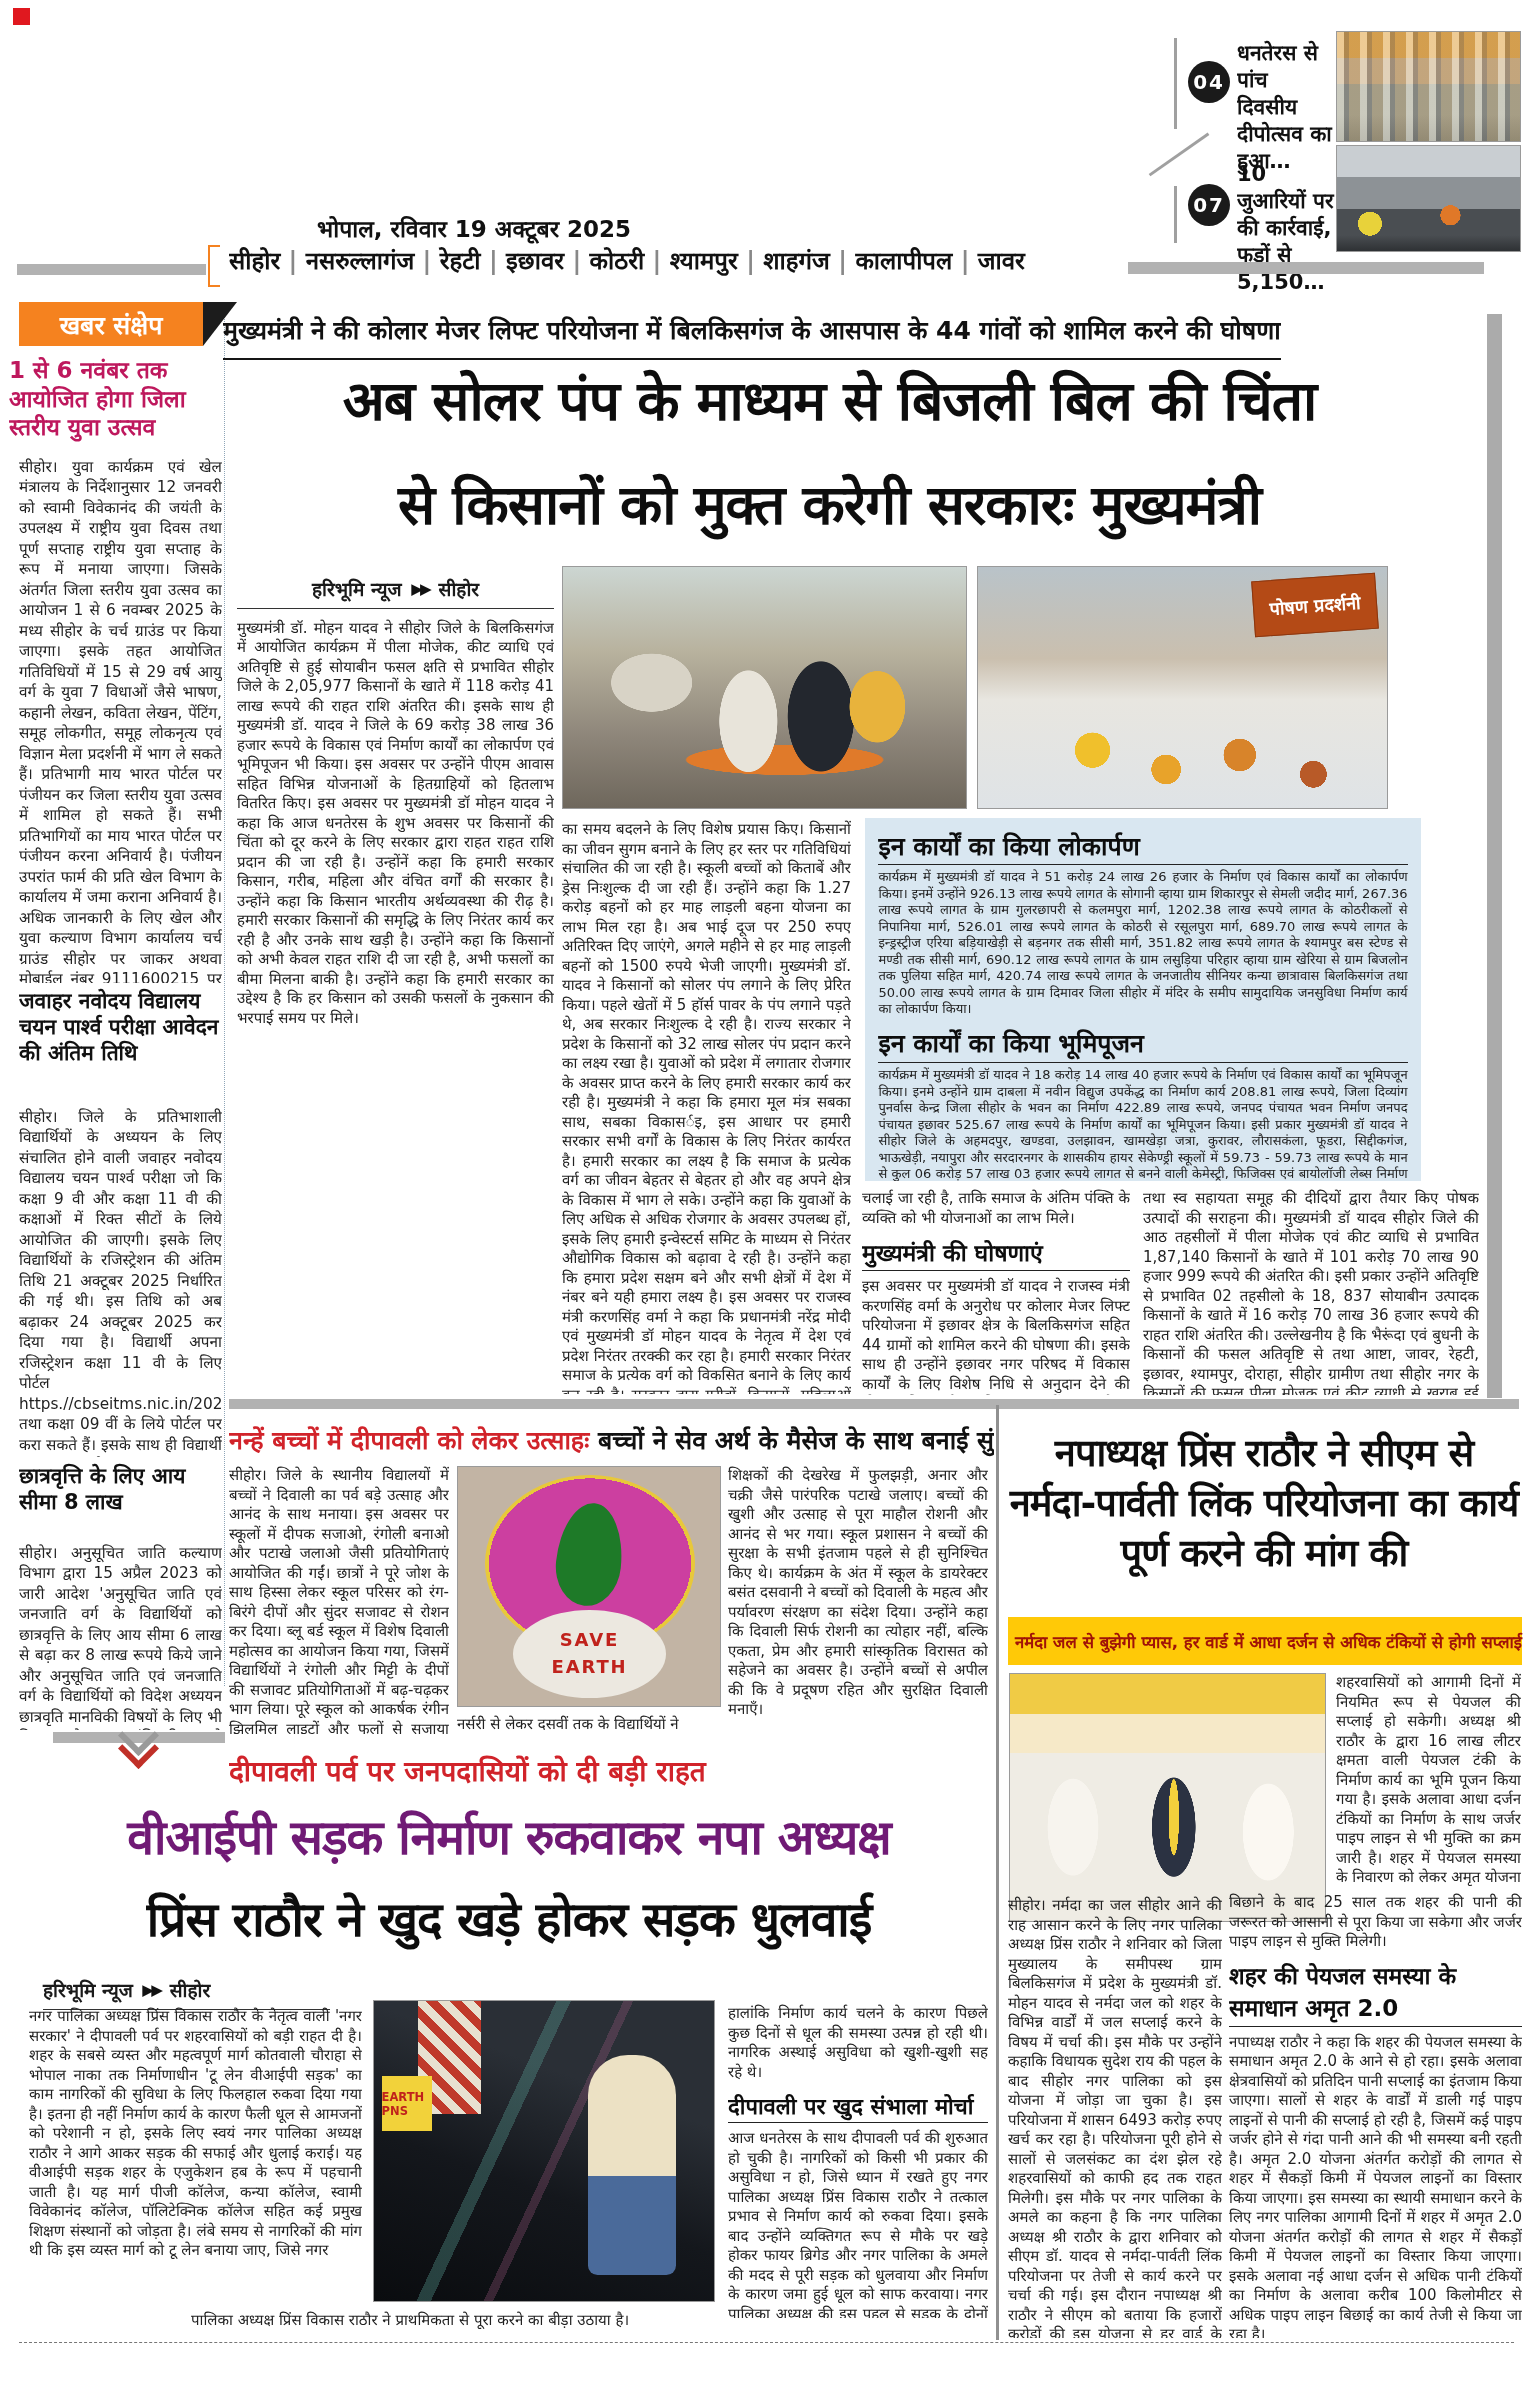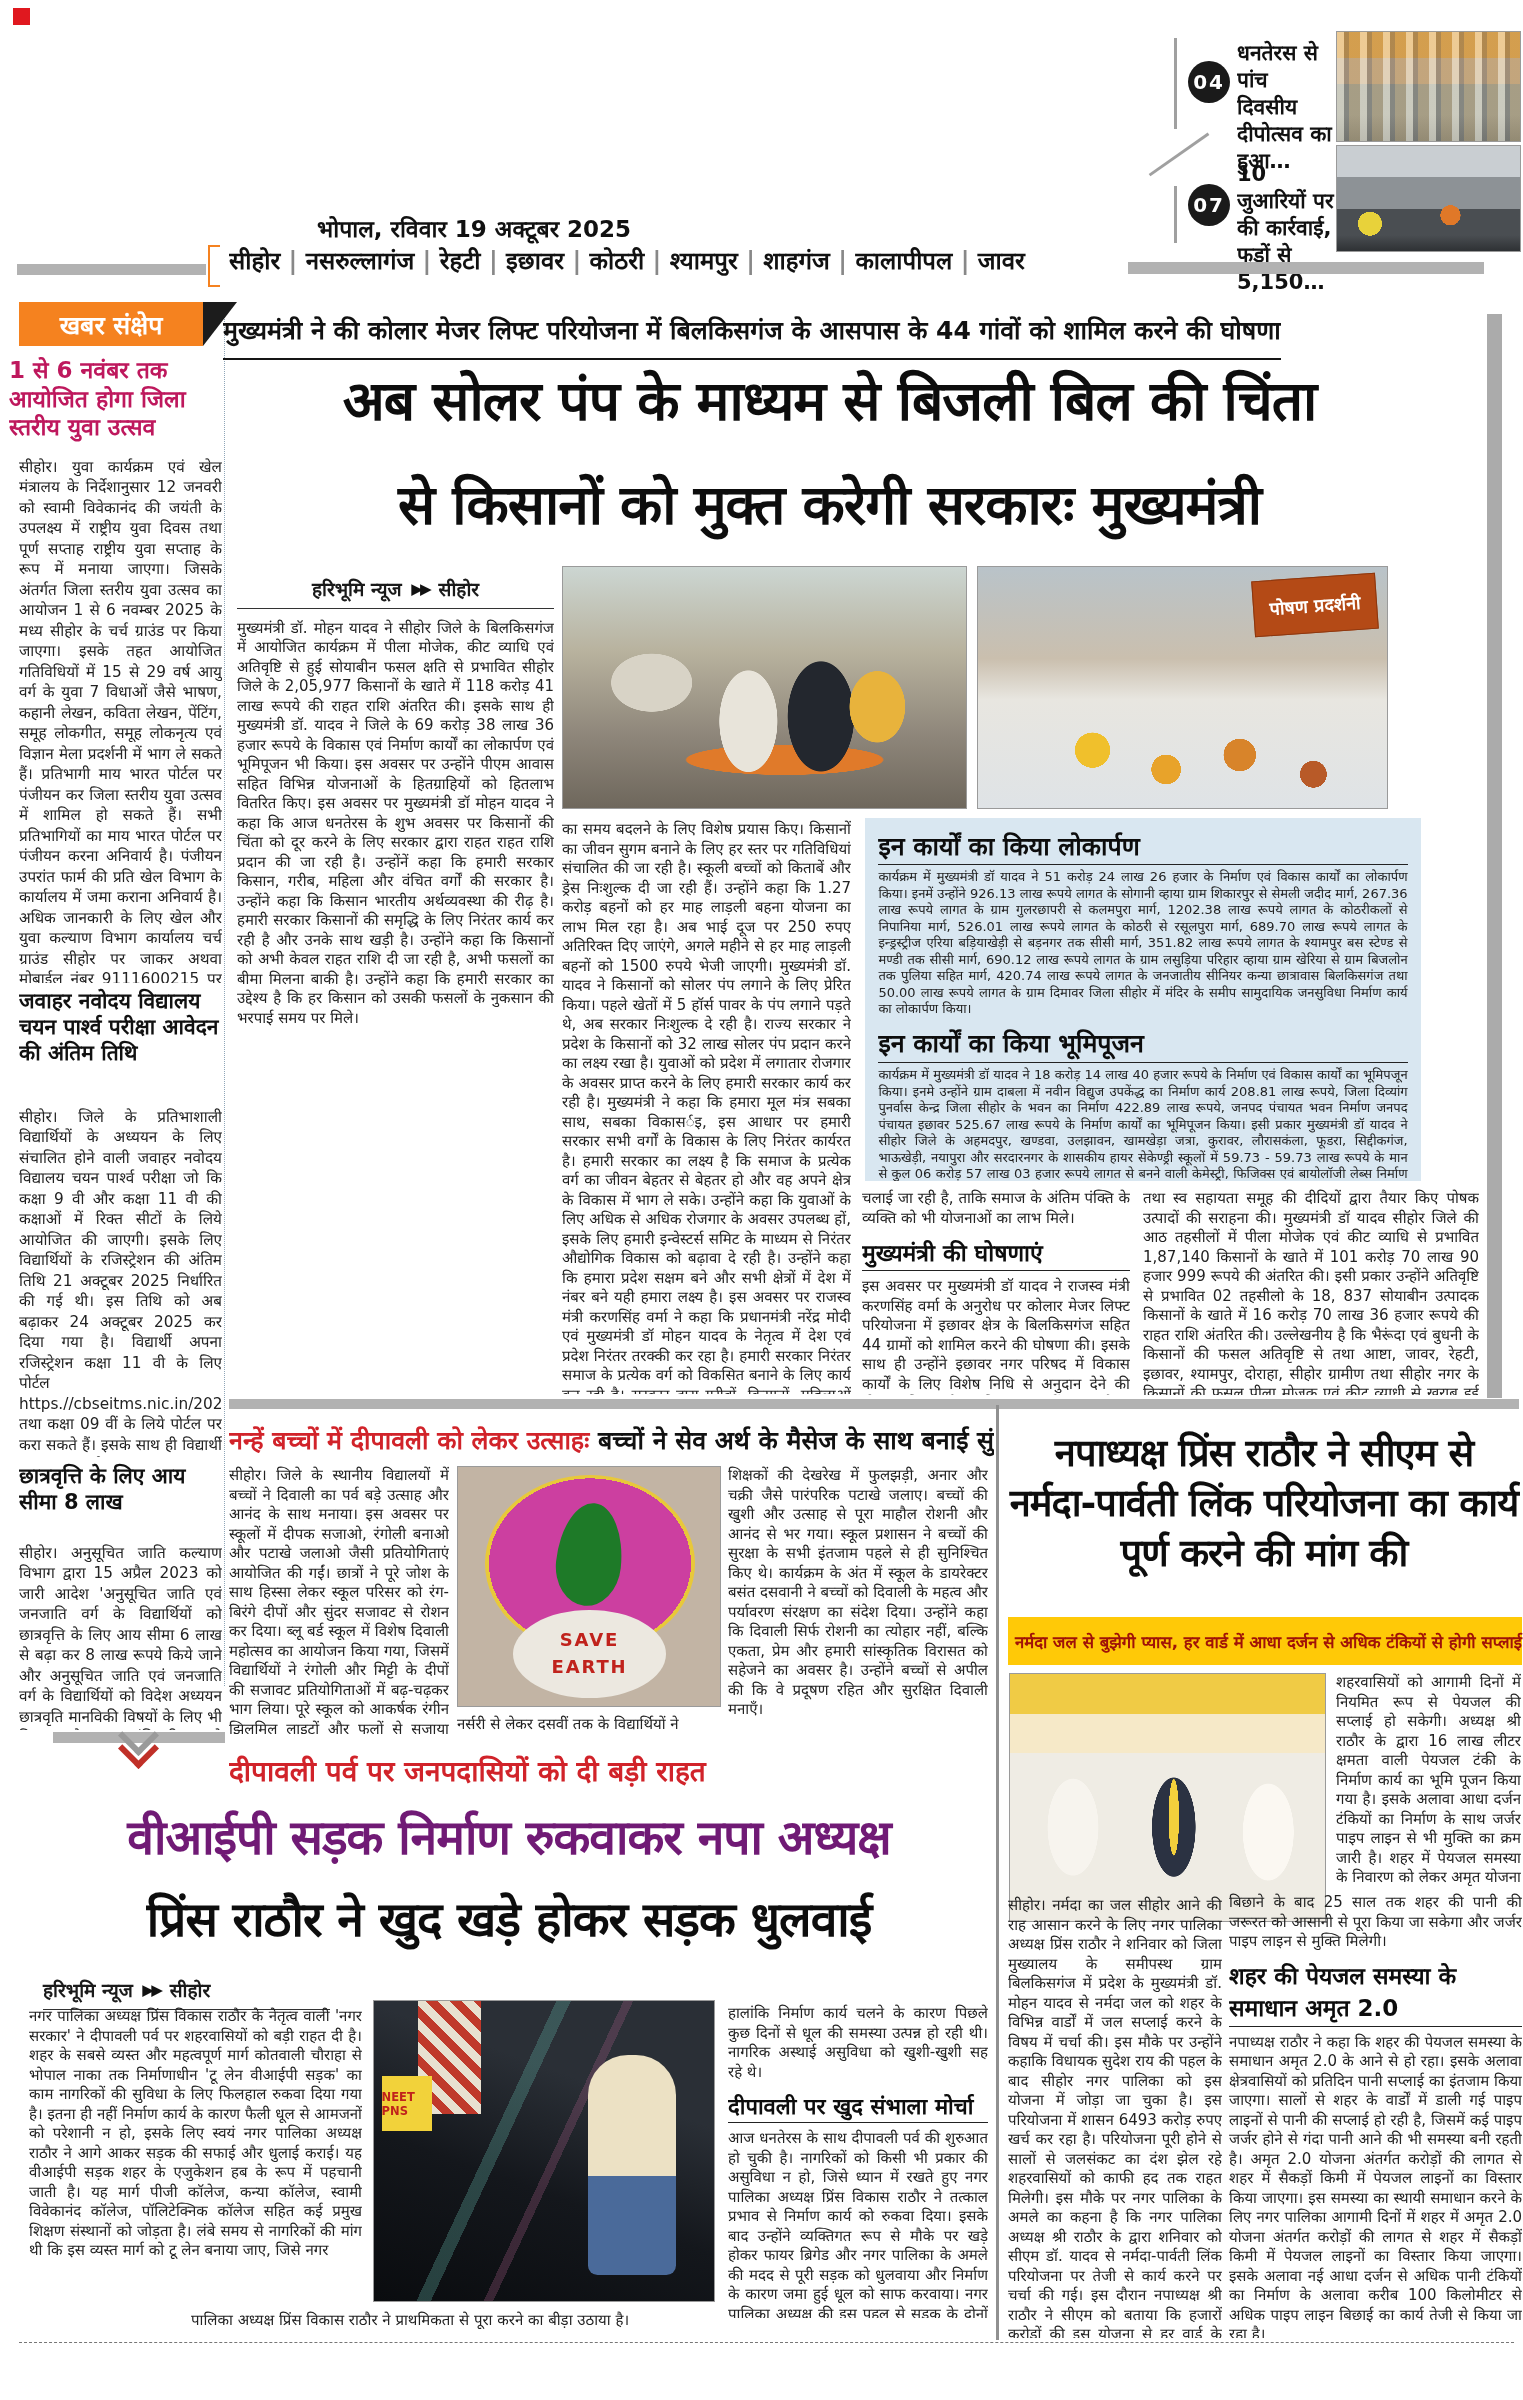--- a/index.html
+++ b/index.html
@@ -148,21 +148,21 @@
       <span>हरिभूमि न्यूज</span>
       <span class="arrows">▶▶</span>
       <span>सीहोर</span>
     </div>
   </div>
 
   <div class="abs bodytxt jt clip" style="left:29px;top:2007px;width:333px;height:296px;">नगर पालिका अध्यक्ष प्रिंस विकास राठौर के नेतृत्व वाली 'नगर सरकार' ने दीपावली पर्व पर शहरवासियों को बड़ी राहत दी है। शहर के सबसे व्यस्त और महत्वपूर्ण मार्ग कोतवाली चौराहा से भोपाल नाका तक निर्माणाधीन 'टू लेन वीआईपी सड़क' का काम नागरिकों की सुविधा के लिए फिलहाल रुकवा दिया गया है। इतना ही नहीं निर्माण कार्य के कारण फैली धूल से आमजनों को परेशानी न हो, इसके लिए स्वयं नगर पालिका अध्यक्ष राठौर ने आगे आकर सड़क की सफाई और धुलाई कराई। यह वीआईपी सड़क शहर के एजुकेशन हब के रूप में पहचानी जाती है। यह मार्ग पीजी कॉलेज, कन्या कॉलेज, स्वामी विवेकानंद कॉलेज, पॉलिटेक्निक कॉलेज सहित कई प्रमुख शिक्षण संस्थानों को जोड़ता है। लंबे समय से नागरिकों की मांग थी कि इस व्यस्त मार्ग को टू लेन बनाया जाए, जिसे नगर</div>
 
   <div class="abs photo" style="left:373px;top:2000px;width:342px;height:302px;background:linear-gradient(115deg,transparent 0 38%,rgba(90,160,150,.35) 38% 41%,transparent 41% 52%,rgba(160,90,130,.3) 52% 54%,transparent 54%),linear-gradient(200deg,#2a2f36 0 30%,#14171c 60%,#0a0c0f 100%);">
     <div style="position:absolute;left:44px;top:0;width:63px;height:113px;background:repeating-linear-gradient(45deg,#c0392b 0 8.6px,#e8e0d0 8.6px 17px);"></div>
-    <div style="position:absolute;left:7.6px;top:75px;width:50px;height:55px;background:#f2d23a;color:#c0221c;font-weight:700;font-size:11.5px;display:flex;align-items:center;justify-content:center;">NEET PNS</div>
+    <div style="position:absolute;left:7.6px;top:75px;width:50px;height:55px;background:#f2d23a;color:#c0221c;font-weight:700;font-size:11.5px;display:flex;align-items:center;justify-content:center;">EARTH PNS</div>
     <div style="position:absolute;right:38px;top:54px;width:88px;height:220px;border-radius:40px 40px 9.6px 9.6px;background:linear-gradient(180deg,#ece1c4 0 55%,#4a6a9a 55%);"></div>
   </div>
   <div class="abs clip" style="left:191px;top:2309px;width:535px;height:23px;font-size:15px;color:#222;">पालिका अध्यक्ष प्रिंस विकास राठौर ने प्राथमिकता से पूरा करने का बीड़ा उठाया है।</div>
 
   <div class="abs clip" style="left:728px;top:2004px;width:260px;height:314px;">
     <div class="bodytxt jt">हालांकि निर्माण कार्य चलने के कारण पिछले कुछ दिनों से धूल की समस्या उत्पन्न हो रही थी। नागरिक अस्थाई असुविधा को खुशी-खुशी सह रहे थे।</div>
     <div class="b subhead-u" style="font-size:22px;color:#0d0d0d;margin:7.6px 0 5.7px 0;">दीपावली पर खुद संभाला मोर्चा</div>
     <div class="bodytxt jt">आज धनतेरस के साथ दीपावली पर्व की शुरुआत हो चुकी है। नागरिकों को किसी भी प्रकार की असुविधा न हो, जिसे ध्यान में रखते हुए नगर पालिका अध्यक्ष प्रिंस विकास राठौर ने तत्काल प्रभाव से निर्माण कार्य को रुकवा दिया। इसके बाद उन्होंने व्यक्तिगत रूप से मौके पर खड़े होकर फायर ब्रिगेड और नगर पालिका के अमले की मदद से पूरी सड़क को धुलवाया और निर्माण के कारण जमा हुई धूल को साफ करवाया। नगर पालिका अध्यक्ष की इस पहल से सड़क के दोनों ओर निवासरत लोगों और राहगीरों को बड़ी राहत मिली है। नागरिकों ने इस पहल के लिए प्रिंस विकास राठौर को धन्यवाद भी दिया है।</div>
   </div>
 

